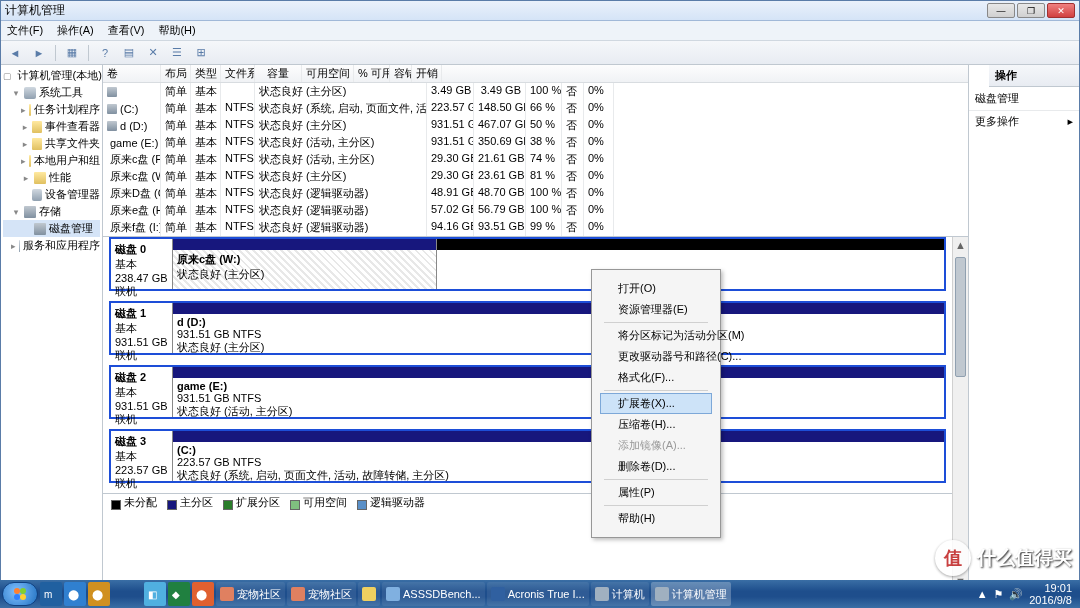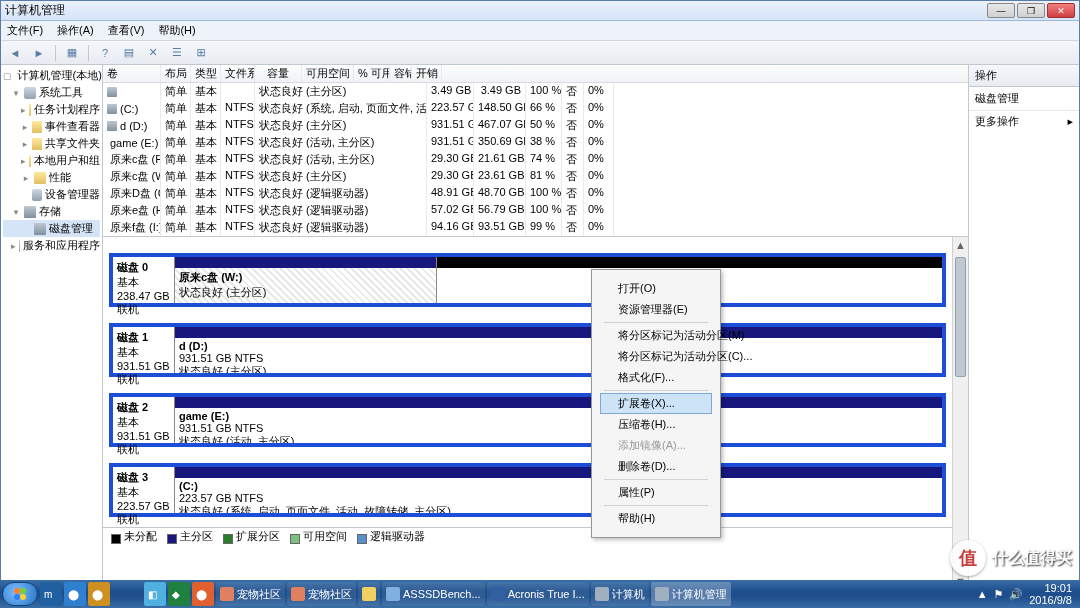--- a/index.html
+++ b/index.html
@@ -26,53 +26,53 @@
 .ic.drive { background: linear-gradient(#c0c8d0,#8090a0); border-radius: 1px; }
 .middle { flex: 1; display: flex; flex-direction: column; border-right: 1px solid #c0c8d0; }
 .vol-list { border-bottom: 1px solid #c0c8d0; }
 .vol-header { display: flex; background: linear-gradient(#fdfdfd,#f0f2f5); border-bottom: 1px solid #d8dce0; }
 .vol-header div, .vol-row div { padding: 1px 4px; border-right: 1px solid #e8eaec; overflow: hidden; white-space: nowrap; }
 .c-vol { width: 58px; } .c-layout { width: 30px; } .c-type { width: 30px; } .c-fs { width: 34px; } .c-status { width: 172px; } .c-cap { width: 47px; text-align: center; } .c-free { width: 52px; text-align: right; } .c-pct { width: 36px; } .c-fault { width: 22px; } .c-ovh { width: 30px; }
 .vol-row { display: flex; }
 .vol-row .c-vol { display: flex; align-items: center; gap: 3px; }
 .vic { width: 10px; height: 10px; background: linear-gradient(#c0c8d0,#8090a0); border-radius: 1px; display:inline-block; }
 .disk-area { flex: 1; overflow-y: auto; background: #fff; position: relative; }
-.disk-row { display: flex; border: 4px solid #1d4ed8; margin: 16px 6px 10px 6px; height: 54px; }
+.disk-row { display: flex; border: 2px solid #1d4ed8; margin: 0 6px 10px 6px; height: 54px; }
 .disk-label { width: 62px; border-right: 1px solid #888; padding: 3px 4px; background: #fff; }
 .disk-label .dn { font-weight: bold; }
 .disk-parts { flex: 1; display: flex; }
 .part { border-right: 1px solid #888; display: flex; flex-direction: column; position: relative; }
 .part:last-child { border-right: none; }
 .part .stripe { height: 11px; }
 .part .body { flex: 1; padding: 2px 4px; background: #fff; overflow: hidden; }
 .part.selected .body { background: repeating-linear-gradient(45deg, #fff, #fff 3px, #e8e8e8 3px, #e8e8e8 5px); }
 .stripe.primary { background: #17177d; }
 .stripe.unalloc { background: #000; }
 .part .pn { font-weight: bold; }
 .legend { height: 18px; display: flex; align-items: center; gap: 10px; padding: 0 8px; border-top: 1px solid #c0c8d0; background: #fff; }
 .legend span { display: flex; align-items: flex-end; gap: 3px; }
 .legend .sw { width: 10px; height: 10px; border: 1px solid #666; }
 .actions { width: 110px; background: #fff; }
-.actions-hdr { background: linear-gradient(#f5f7fa,#e8ecf2); padding: 3px 6px; border-bottom: 1px solid #c0c8d0; font-weight: normal; }
+.actions-hdr { background: linear-gradient(#f5f7fa,#e8ecf2); padding: 3px 6px; border-bottom: 1px solid #c0c8d0; font-weight: bold; margin-left: 20px; }
 .actions-sec { padding: 4px 6px; border-bottom: 1px solid #e8eaec; }
 .actions-more { padding: 3px 6px; display: flex; justify-content: space-between; align-items: center; }
 .ctx-menu { position: absolute; background: #f5f5f5; border: 1px solid #979797; box-shadow: 2px 2px 4px rgba(0,0,0,0.25); width: 130px; padding: 8px; z-index: 100; }
 .ctx-item { padding: 3px 18px; white-space: nowrap; }
 .ctx-item.disabled { color: #999; }
 .ctx-item.highlight { background: #cde3f8; border: 1px solid #7da8d8; padding: 2px 17px; }
 .ctx-sep { height: 1px; background: #d0d0d0; margin: 2px 4px; }
 .taskbar { position: absolute; bottom: 0; left: 0; right: 0; height: 28px; background: linear-gradient(#3a6ea5, #1e4e8c 40%, #1e4e8c 60%, #3a6ea5); display: flex; align-items: center; padding: 0 2px; gap: 2px; z-index: 50; }
 .start { width: 36px; height: 24px; background: radial-gradient(circle at 40% 40%, #80c0ff, #2070c0); border-radius: 12px; border: 1px solid #104080; display:flex; align-items:center; justify-content:center; }
 .start svg { width:16px; height:16px; }
 .tb-item { height: 24px; min-width: 22px; padding: 0 4px; background: rgba(255,255,255,0.08); border-radius: 2px; display: flex; align-items: center; gap: 3px; color: #fff; font-size: 10px; }
 .tb-item.active { background: rgba(255,255,255,0.25); }
 .tray { margin-left: auto; display: flex; align-items: center; gap: 6px; color: #fff; padding: 0 6px; font-size: 10px; }
 .watermark { position: absolute; right: 8px; bottom: 32px; display: flex; align-items: center; gap: 6px; opacity: 0.85; z-index: 60; pointer-events:none; }
 .watermark .circ { width: 36px; height: 36px; border-radius: 50%; background: #fff; display: flex; align-items: center; justify-content: center; color: #c02020; font-size: 18px; font-weight: bold; box-shadow: 0 1px 3px rgba(0,0,0,0.4); }
-.watermark .txt { color: #fff; font-size: 16px; font-weight: bold; text-shadow: 1px 1px 2px #000; }
+.watermark .txt { color: #fff; font-size: 19px; font-weight: bold; text-shadow: 1px 1px 2px #000; }
 .scrollbar-v { position: absolute; right: 0; top: 0; bottom: 18px; width: 16px; background: #f0f0f0; border-left: 1px solid #d0d0d0; }
 .scrollbar-v .thumb { position: absolute; left: 2px; right: 2px; top: 20px; height: 120px; background: #c0c8d0; border: 1px solid #90a0b0; border-radius: 2px; }
 .scrollbar-v .arr { position: absolute; left: 0; right: 0; height: 16px; display:flex; align-items:center; justify-content:center; color:#666; }
 .scrollbar-v .arr.up { top: 0; } .scrollbar-v .arr.dn { bottom: 0; }
 </style>
 </head>
 <body>
 
 <div class="window">
   <div class="titlebar">
@@ -417,21 +417,21 @@
         <div class="scrollbar-v">
           <div class="arr up">▲</div>
           <div class="thumb"></div>
           <div class="arr dn">▼</div>
         </div>
         <div class="ctx-menu" style="left:488px; top:32px">
           <div class="ctx-item">打开(O)</div>
           <div class="ctx-item">资源管理器(E)</div>
           <div class="ctx-sep"></div>
           <div class="ctx-item">将分区标记为活动分区(M)</div>
-          <div class="ctx-item">将分区标记为活动分区(C)...</div>
+          <div class="ctx-item">更改驱动器号和路径(C)...</div>
           <div class="ctx-item">格式化(F)...</div>
           <div class="ctx-sep"></div>
           <div class="ctx-item highlight">扩展卷(X)...</div>
           <div class="ctx-item">压缩卷(H)...</div>
           <div class="ctx-item disabled">添加镜像(A)...</div>
           <div class="ctx-item">删除卷(D)...</div>
           <div class="ctx-sep"></div>
           <div class="ctx-item">属性(P)</div>
           <div class="ctx-sep"></div>
           <div class="ctx-item">帮助(H)</div>

